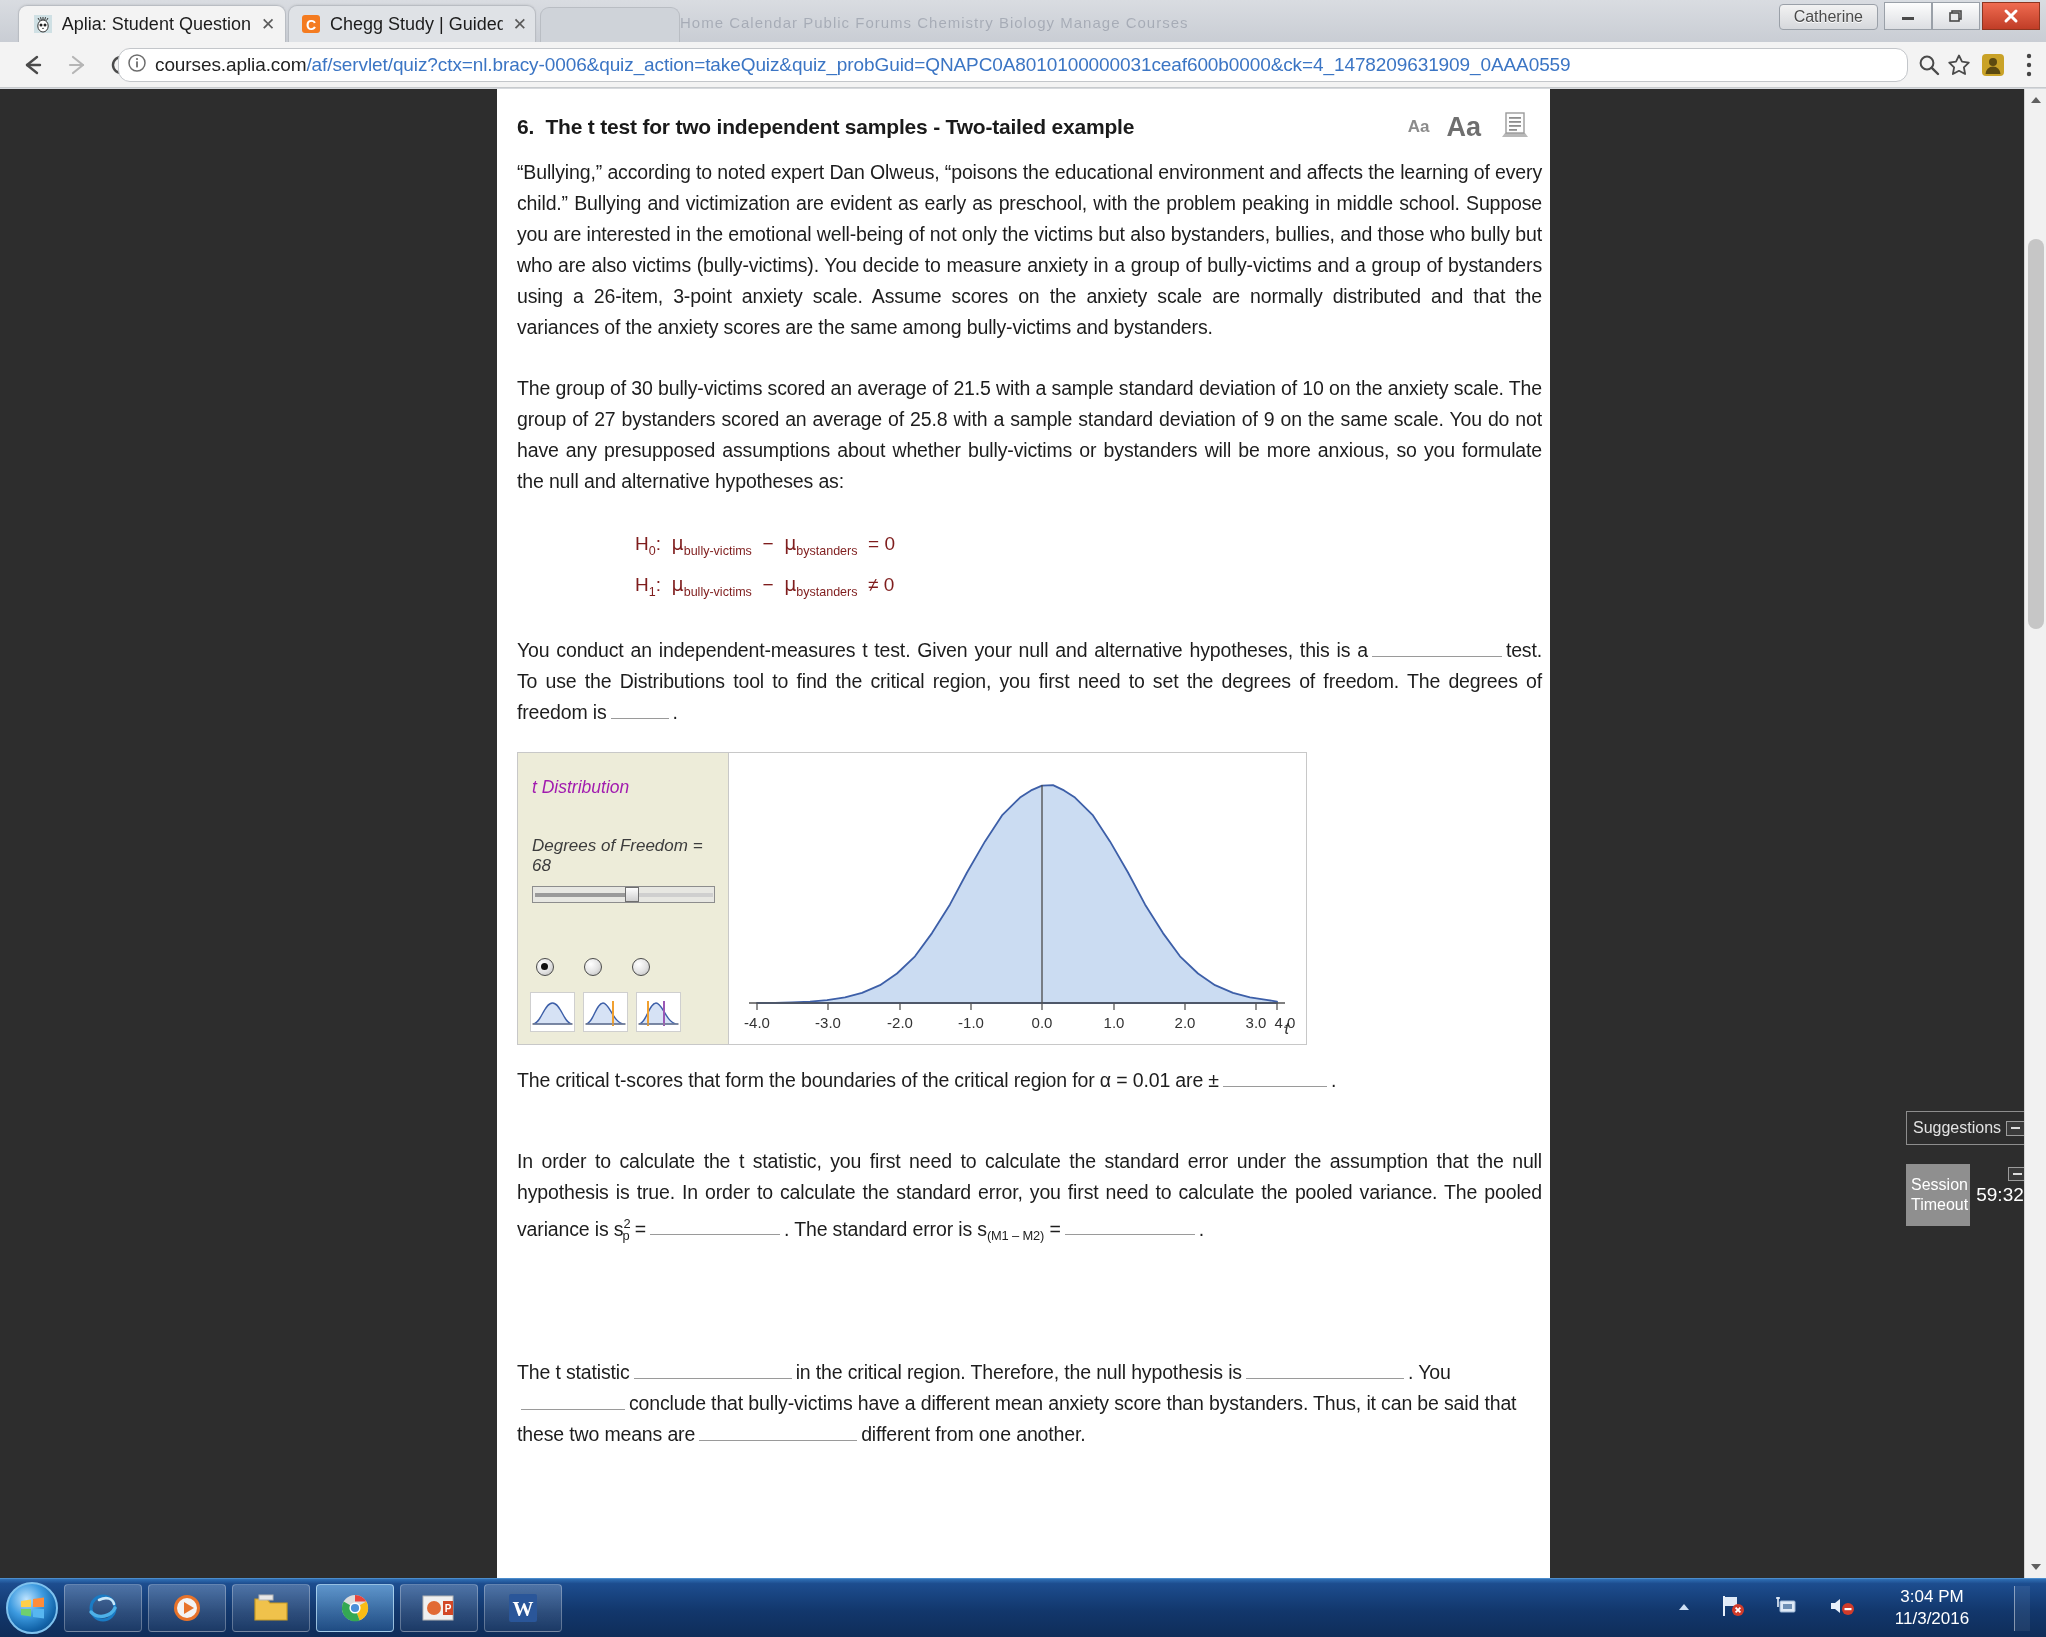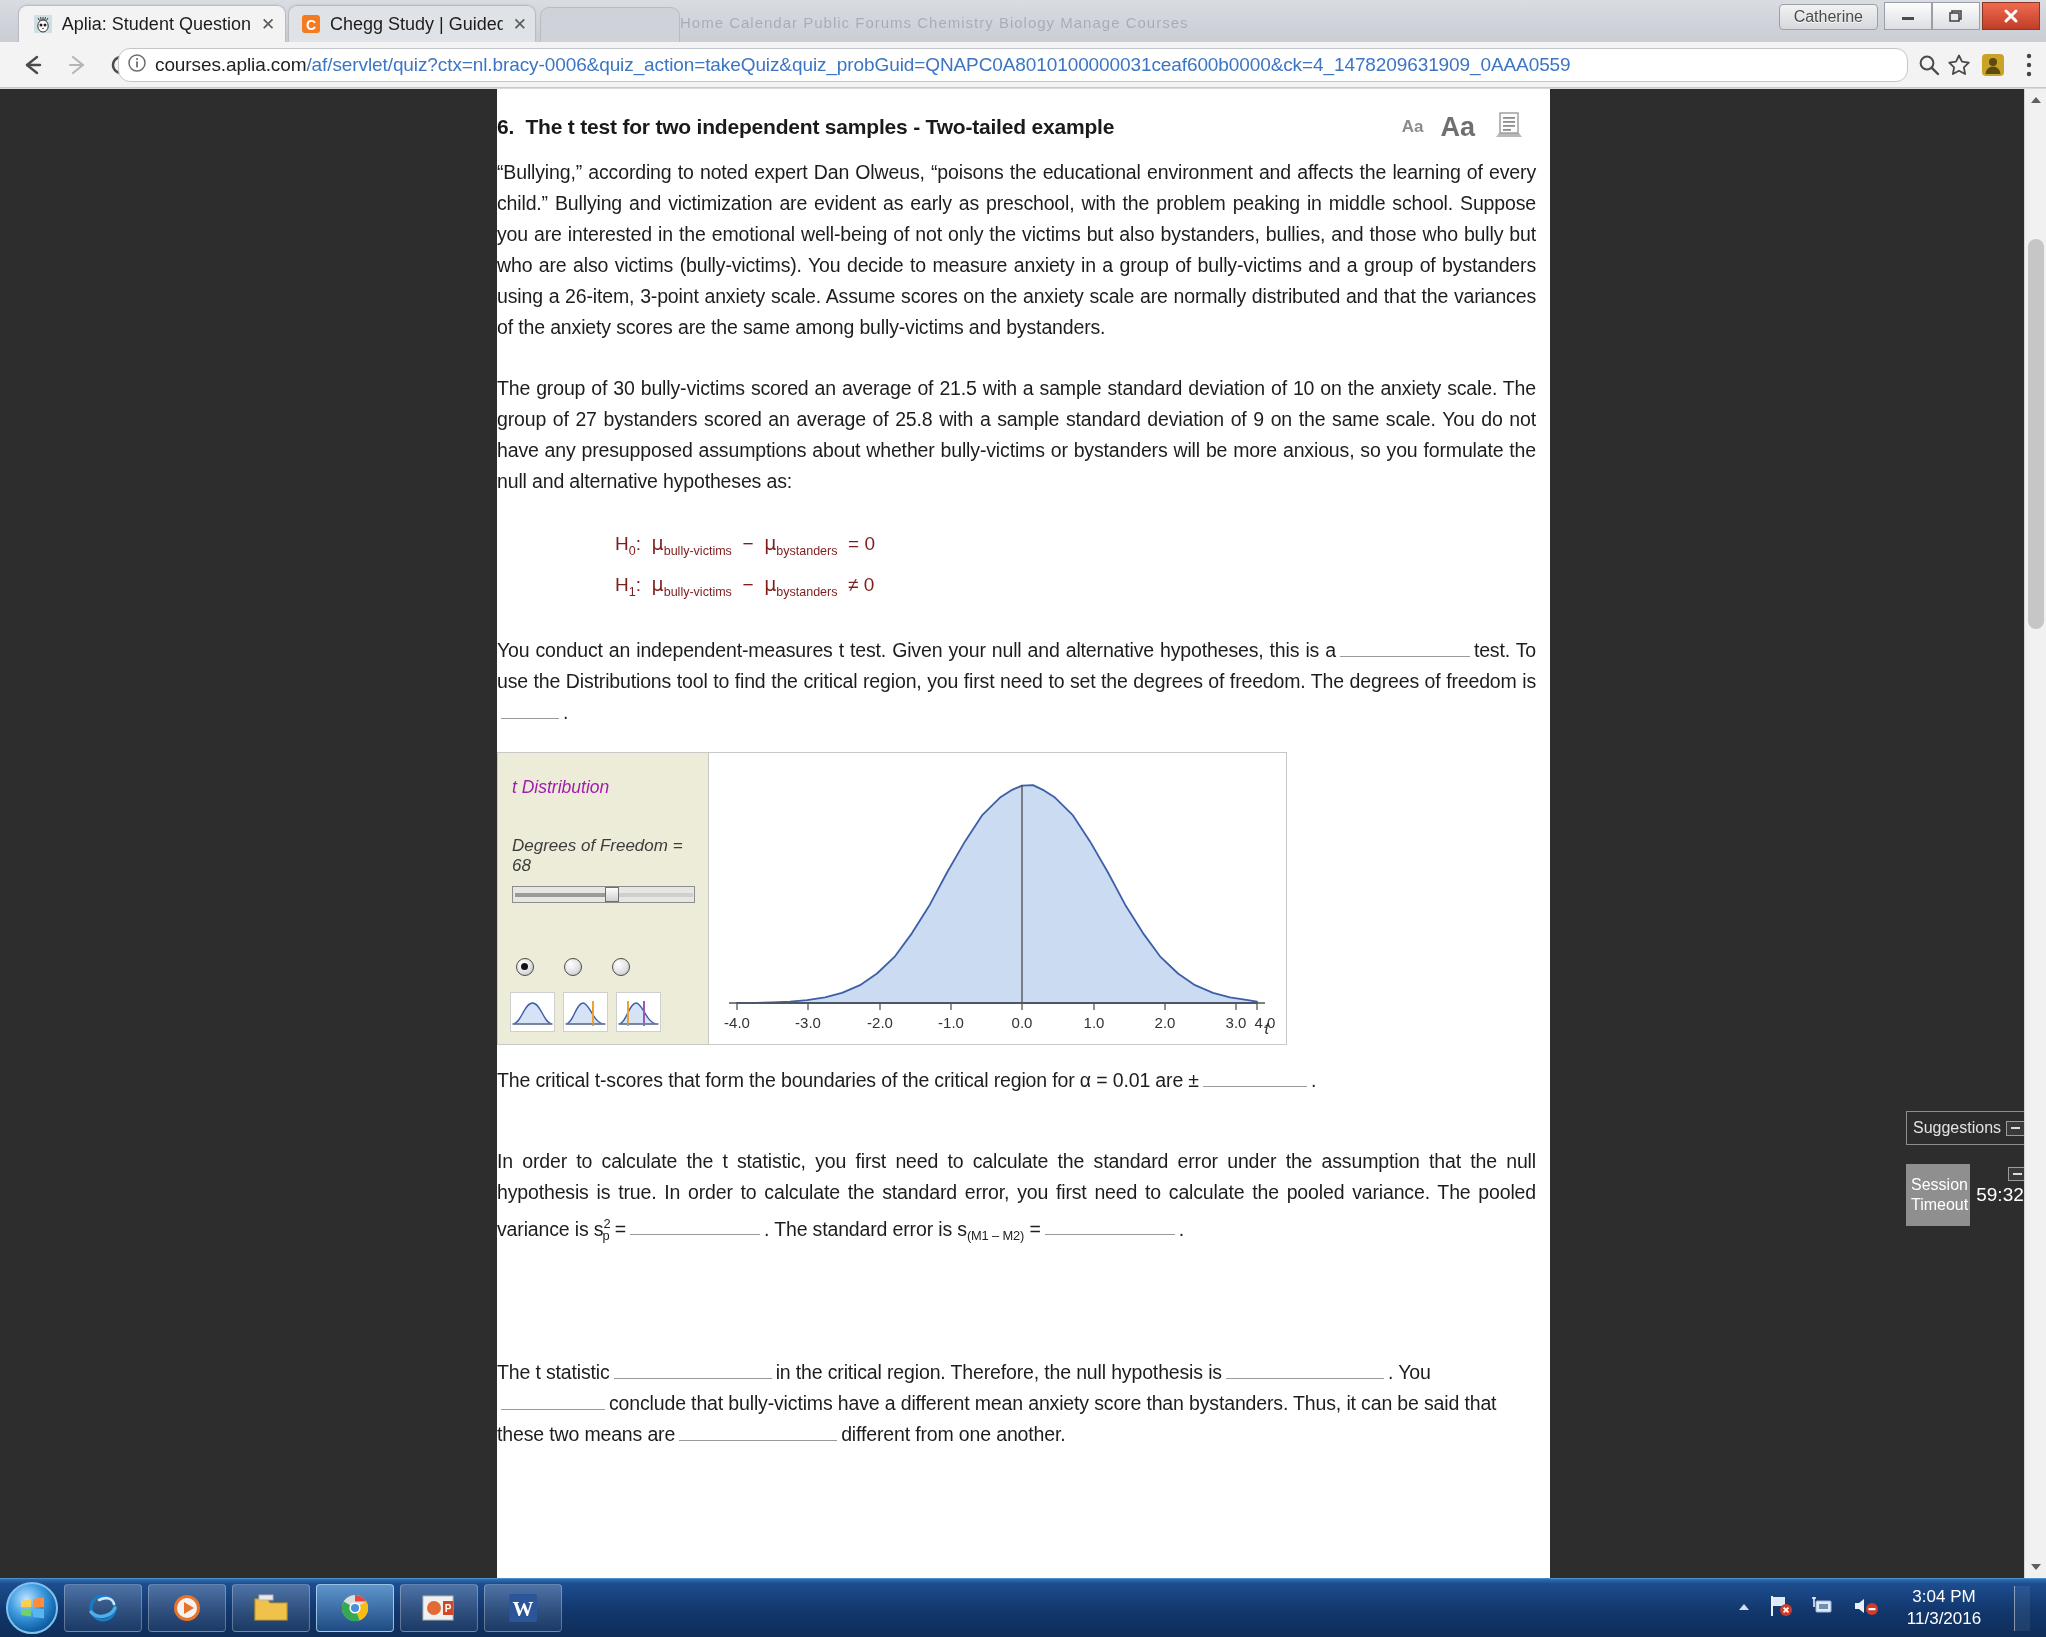--- a/index.html
+++ b/index.html
@@ -144,21 +144,21 @@
     display: flex; align-items: center; justify-content: center;
     background: #f1f1f1;
   }
   #sb-up { top: 0; } #sb-down { bottom: 0; }
   #sb-thumb {
     position: absolute; left: 3px; top: 150px; width: 16px; height: 390px;
     background: #c6c6c6; border-radius: 8px;
   }
 
   
-  #content-inner { padding: 22px 14px 0 0; position: relative; }
+  #content-inner { padding: 22px 8px 0 0; position: relative; margin-left: 20px; }
   #qheader {
     display: flex; align-items: flex-start;
     padding: 0 8px 0 0; position: relative; height: 46px;
   }
   #qtitle {
     font-size: 21px; font-weight: bold; color: #1a1a1a;
     letter-spacing: -.2px; padding-left: 0; padding-top: 4px;
   }
   #font-tools {
     position: absolute; right: 10px; top: 0;
@@ -291,21 +291,21 @@
     border: 1px solid rgba(255,255,255,.28); border-radius: 4px;
     background: linear-gradient(to bottom, rgba(255,255,255,.22), rgba(255,255,255,.05));
     display: flex; align-items: center; justify-content: center;
   }
   .tb-item.active {
     background: linear-gradient(to bottom, rgba(150,210,255,.55), rgba(60,130,200,.35));
     border-color: rgba(200,235,255,.7);
   }
   #tray {
     margin-left: auto; display: flex; align-items: center;
-    gap: 16px; padding-right: 16px; color: #e8f2ff;
+    gap: 28px; padding-right: 16px; color: #e8f2ff;
   }
   #clock {
     font-size: 17px; color: #fff; text-align: center; line-height: 22px;
     min-width: 96px;
   }
   #show-desktop {
     width: 16px; height: 45px; margin-left: 6px;
     border-left: 1px solid rgba(255,255,255,.45);
     background: rgba(255,255,255,.07);
   }

